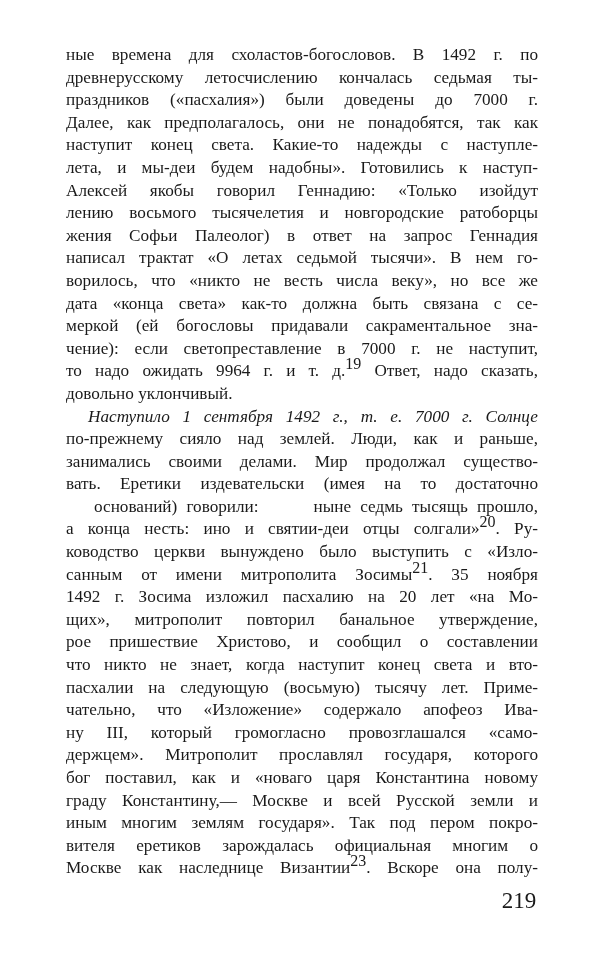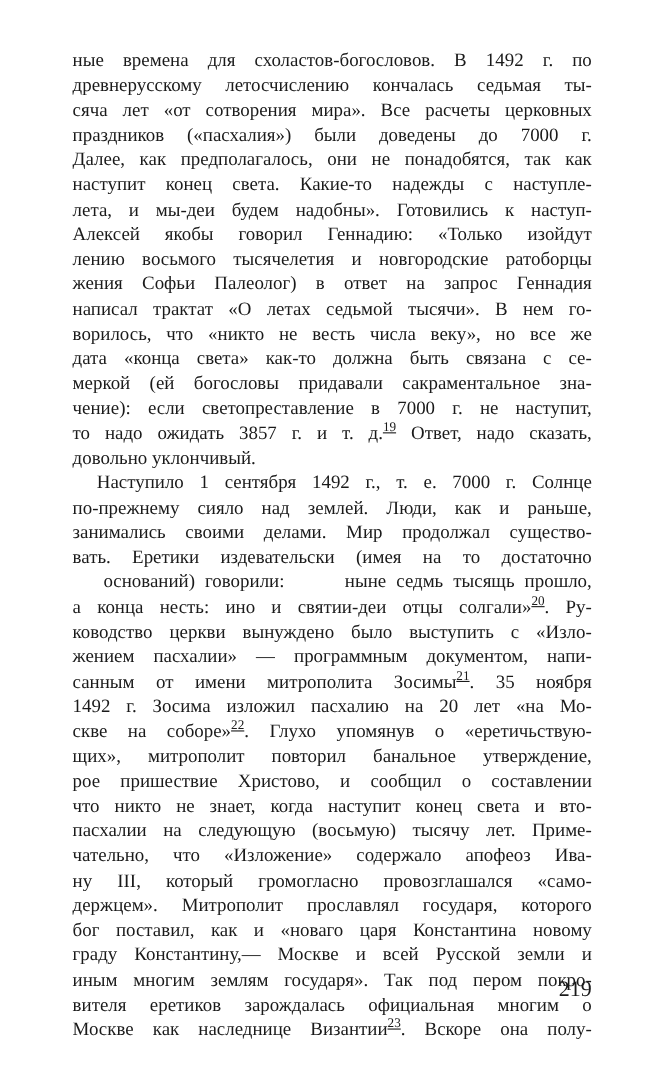--- a/index.html
+++ b/index.html
@@ -4,64 +4,61 @@
 <style>
   html, body { margin: 0; padding: 0; background: #ffffff; }
   body { width: 600px; height: 974px; position: relative; overflow: hidden; }
   .page {
     position: absolute; left: 66px; top: 44px; width: 472px;
     font-family: "Liberation Serif", "DejaVu Serif", serif;
     font-size: 17.2px; line-height: 22.6px; color: #1a1a1a;
   }
   .line { display: block; white-space: nowrap; text-align: justify; text-align-last: justify; height: 22.6px; overflow: visible; }
   .line.last { text-align-last: left; }
-  .line.indent { padding-left: 22px; }
-  sup { font-size: 12px; line-height: 0; vertical-align: 7px; text-decoration: underline; }
+  .line.indent { padding-left: 22px; font-style: italic; }
+  sup { font-size: 16px; line-height: 0; vertical-align: 7px; }
   .pagenum {
-    position: absolute; top: 888px; left: 500px; width: 38px; text-align: right;
-    font-family: "Liberation Serif", "DejaVu Serif", serif; font-size: 20px; color: #1a1a1a;
+    position: absolute; top: 888px; left: 500px; width: 38px; text-align: center;
+    font-family: "Liberation Serif", "DejaVu Serif", serif; font-size: 23px; color: #1a1a1a;
   }
 </style>
 </head>
 <body>
 
 <div class="page">
 
   <div>
     <span class="line">ные времена для схоластов-богословов. В 1492 г. по</span>
     <span class="line">древнерусскому летосчислению кончалась седьмая ты-</span>
-    <span class="line">сяча лет «от сотворения мира». Все расчеты церковных</span>
     <span class="line">праздников («пасхалия») были доведены до 7000 г.</span>
     <span class="line">Далее, как предполагалось, они не понадобятся, так как</span>
     <span class="line">наступит конец света. Какие-то надежды с наступле-</span>
     <span class="line">лета, и мы-деи будем надобны». Готовились к наступ-</span>
     <span class="line">Алексей якобы говорил Геннадию: «Только изойдут</span>
     <span class="line">лению восьмого тысячелетия и новгородские ратоборцы</span>
     <span class="line">жения Софьи Палеолог) в ответ на запрос Геннадия</span>
     <span class="line">написал трактат «О летах седьмой тысячи». В нем го-</span>
     <span class="line">ворилось, что «никто не весть числа веку», но все же</span>
     <span class="line">дата «конца света» как-то должна быть связана с се-</span>
     <span class="line">меркой (ей богословы придавали сакраментальное зна-</span>
     <span class="line">чение): если светопреставление в 7000 г. не наступит,</span>
-    <span class="line"><span>то надо ожидать 3857 г. и т. д.</span><sup>19</sup><span> Ответ, надо сказать,</span></span>
+    <span class="line"><span>то надо ожидать 9964 г. и т. д.</span><sup>19</sup><span> Ответ, надо сказать,</span></span>
     <span class="line last">довольно уклончивый.</span>
   </div>
 
   <div>
     <span class="line indent">Наступило 1 сентября 1492 г., т. е. 7000 г. Солнце</span>
     <span class="line">по-прежнему сияло над землей. Люди, как и раньше,</span>
     <span class="line">занимались своими делами. Мир продолжал существо-</span>
     <span class="line">вать. Еретики издевательски (имея на то достаточно</span>
     <span class="line" style="white-space:pre;margin-left:28px;">оснований) говорили:      ныне седмь тысящь прошло,</span>
     <span class="line"><span>а конца несть: ино и святии-деи отцы солгали»</span><sup>20</sup><span>. Ру-</span></span>
     <span class="line">ководство церкви вынуждено было выступить с «Изло-</span>
-    <span class="line">жением пасхалии» — программным документом, напи-</span>
     <span class="line"><span>санным от имени митрополита Зосимы</span><sup>21</sup><span>. 35 ноября</span></span>
     <span class="line">1492 г. Зосима изложил пасхалию на 20 лет «на Мо-</span>
-    <span class="line"><span>скве на соборе»</span><sup>22</sup><span>. Глухо упомянув о «еретичьствую-</span></span>
     <span class="line">щих», митрополит повторил банальное утверждение,</span>
     <span class="line">рое пришествие Христово, и сообщил о составлении</span>
     <span class="line">что никто не знает, когда наступит конец света и вто-</span>
     <span class="line">пасхалии на следующую (восьмую) тысячу лет. Приме-</span>
     <span class="line">чательно, что «Изложение» содержало апофеоз Ива-</span>
     <span class="line">ну III, который громогласно провозглашался «само-</span>
     <span class="line">держцем». Митрополит прославлял государя, которого</span>
     <span class="line">бог поставил, как и «новаго царя Константина новому</span>
     <span class="line">граду Константину,— Москве и всей Русской земли и</span>
     <span class="line">иным многим землям государя». Так под пером покро-</span>

